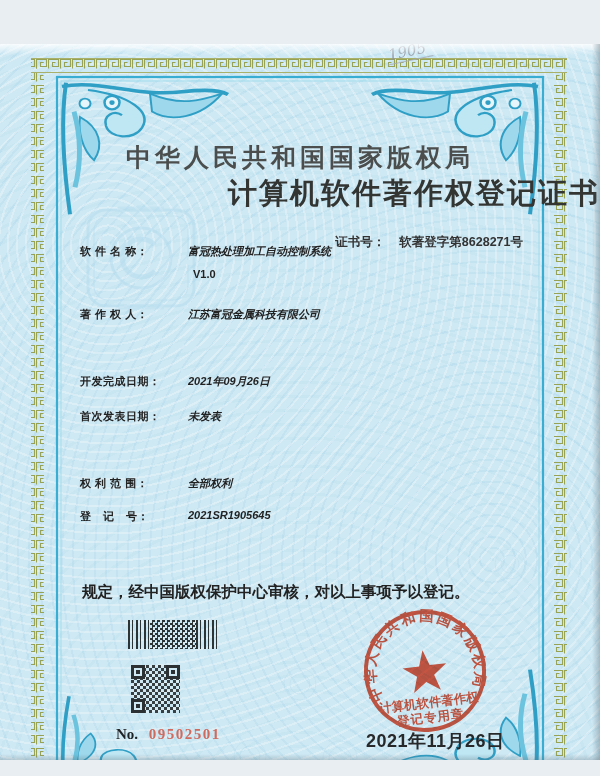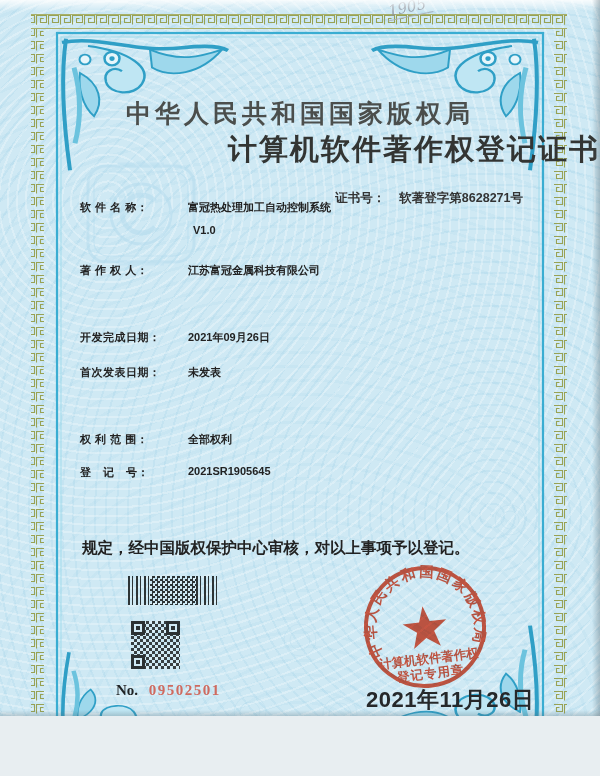--- a/index.html
+++ b/index.html
@@ -4,48 +4,49 @@
 <style>
   html,body{margin:0;padding:0;background:#e8eef1;}
   .page{
     position:relative;width:600px;height:716px;overflow:hidden;
     font-family:"Liberation Sans","DejaVu Sans",sans-serif;
     background-color:#cfe9f4;
     background-image:
       repeating-radial-gradient(circle at 18% 28%, rgba(255,255,255,.28) 0 2px, rgba(255,255,255,0) 2px 9px),
       repeating-radial-gradient(circle at 82% 72%, rgba(96,176,214,.10) 0 2px, rgba(96,176,214,0) 2px 11px),
       repeating-radial-gradient(circle at 50% 110%, rgba(120,190,220,.08) 0 3px, rgba(120,190,220,0) 3px 14px);
+    margin-top: 44px;
   }
   .decor{position:absolute;left:0;top:0;}
   .t{position:absolute;white-space:nowrap;color:#2c2f31;}
   .title1{top:97px;left:0;width:600px;text-align:center;font-size:25px;font-weight:700;letter-spacing:4px;color:#4b4e4c;}
   .title2{top:130px;left:0;width:600px;text-align:right;font-size:29px;font-weight:700;letter-spacing:2px;color:#333533;}
   .certno{top:190px;left:0;width:523px;text-align:right;font-size:12.5px;font-weight:700;color:#333;}
   .certno .gap{display:inline-block;width:14px;}
   .row{position:absolute;left:80px;font-size:11px;font-weight:700;color:#222;}
   .row .lbl{display:inline-block;width:100px;letter-spacing:.5px;}
-  .row .val{position:absolute;left:108px;white-space:nowrap;}
+  .row .val{position:absolute;left:108px;white-space:nowrap;font-style:italic;}
   .vline2{position:absolute;left:193px;font-size:11px;font-weight:700;color:#222;}
   .stmt{position:absolute;left:82px;width:450px;font-size:15.5px;font-weight:600;color:#222;white-space:nowrap;}
   .indent{text-indent:32px;}
   
   .barcode{position:absolute;left:128px;top:576px;width:92px;height:29px;display:flex;}
   .bc-stripes{height:100%;background:repeating-linear-gradient(90deg,#2d3436 0 2.5px,rgba(0,0,0,0) 2.5px 4px,#2d3436 4px 5px,rgba(0,0,0,0) 5px 8px);}
   .bc-l{width:22px;}.bc-r{width:24px;}
   .bc-mid{width:46px;height:100%;background:repeating-conic-gradient(#2d3436 0% 25%, rgba(0,0,0,0) 0% 50%) 0 0/5px 5px;}
   
   .qr{position:absolute;left:131px;top:621px;width:49px;height:48px;
       background:repeating-conic-gradient(rgba(43,49,51,.92) 0% 25%, rgba(0,0,0,0) 0% 50%) 0 0/6px 6px;}
   .finder{position:absolute;width:14px;height:14px;border:3px solid #2b3133;background:#cfe9f4;box-sizing:border-box;}
   .finder i{position:absolute;left:2px;top:2px;width:4px;height:4px;background:#2b3133;}
   .f-tl{left:0;top:0;} .f-tr{right:0;top:0;} .f-bl{left:0;bottom:0;}
   .serial{top:682px;left:116px;font-family:"Liberation Serif","DejaVu Serif",serif;font-size:15px;font-weight:700;}
   .serial .no{color:#1f2224;}
   .serial .num{color:#cf6a5f;letter-spacing:1.5px;margin-left:7px;text-align:right;}
-  .issuedate{top:685px;left:366px;font-size:22px;font-weight:700;color:#26282a;letter-spacing:.5px;}
+  .issuedate{top:685px;left:366px;font-size:18px;font-weight:700;color:#26282a;letter-spacing:.5px;}
   .seal{position:absolute;left:354px;top:556px;mix-blend-mode:multiply;opacity:.9;}
   .handnote{position:absolute;left:386px;top:-2px;font-family:"DejaVu Serif",serif;font-style:italic;
     font-size:15px;color:#8d949e;transform:rotate(-12deg);border-bottom:1.5px solid #a7adb6;padding:0 6px 0 2px;opacity:.85;}
   .edge-r{position:absolute;right:0;top:0;bottom:0;width:8px;background:linear-gradient(to left,rgba(84,104,114,.38),rgba(84,104,114,0));}
   .edge-b{position:absolute;left:0;right:0;bottom:0;height:6px;background:linear-gradient(to top,rgba(84,104,114,.28),rgba(84,104,114,0));}
   .edge-t{position:absolute;left:0;right:0;top:0;height:11px;background:linear-gradient(to bottom,rgba(255,255,255,.85),rgba(255,255,255,0));}
 </style>
 </head>
 <body>
 

